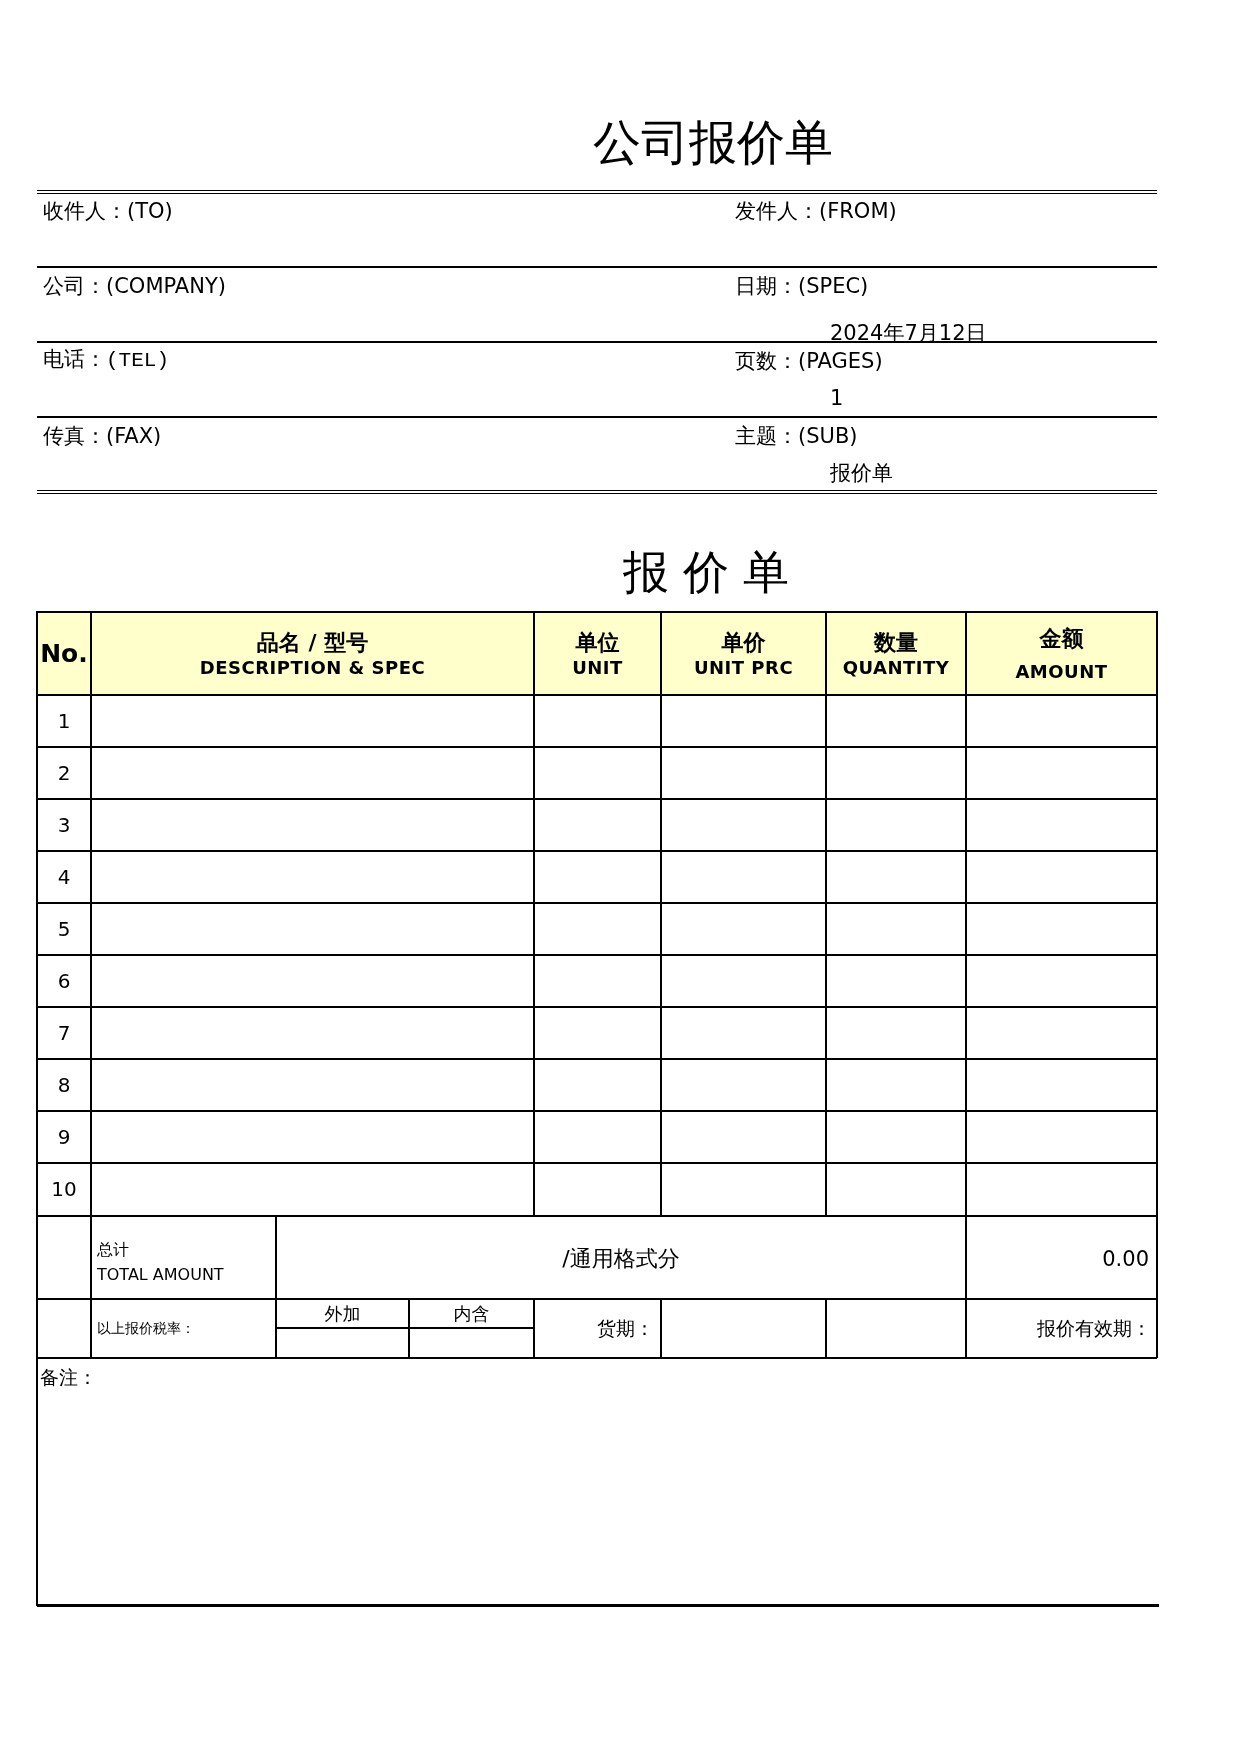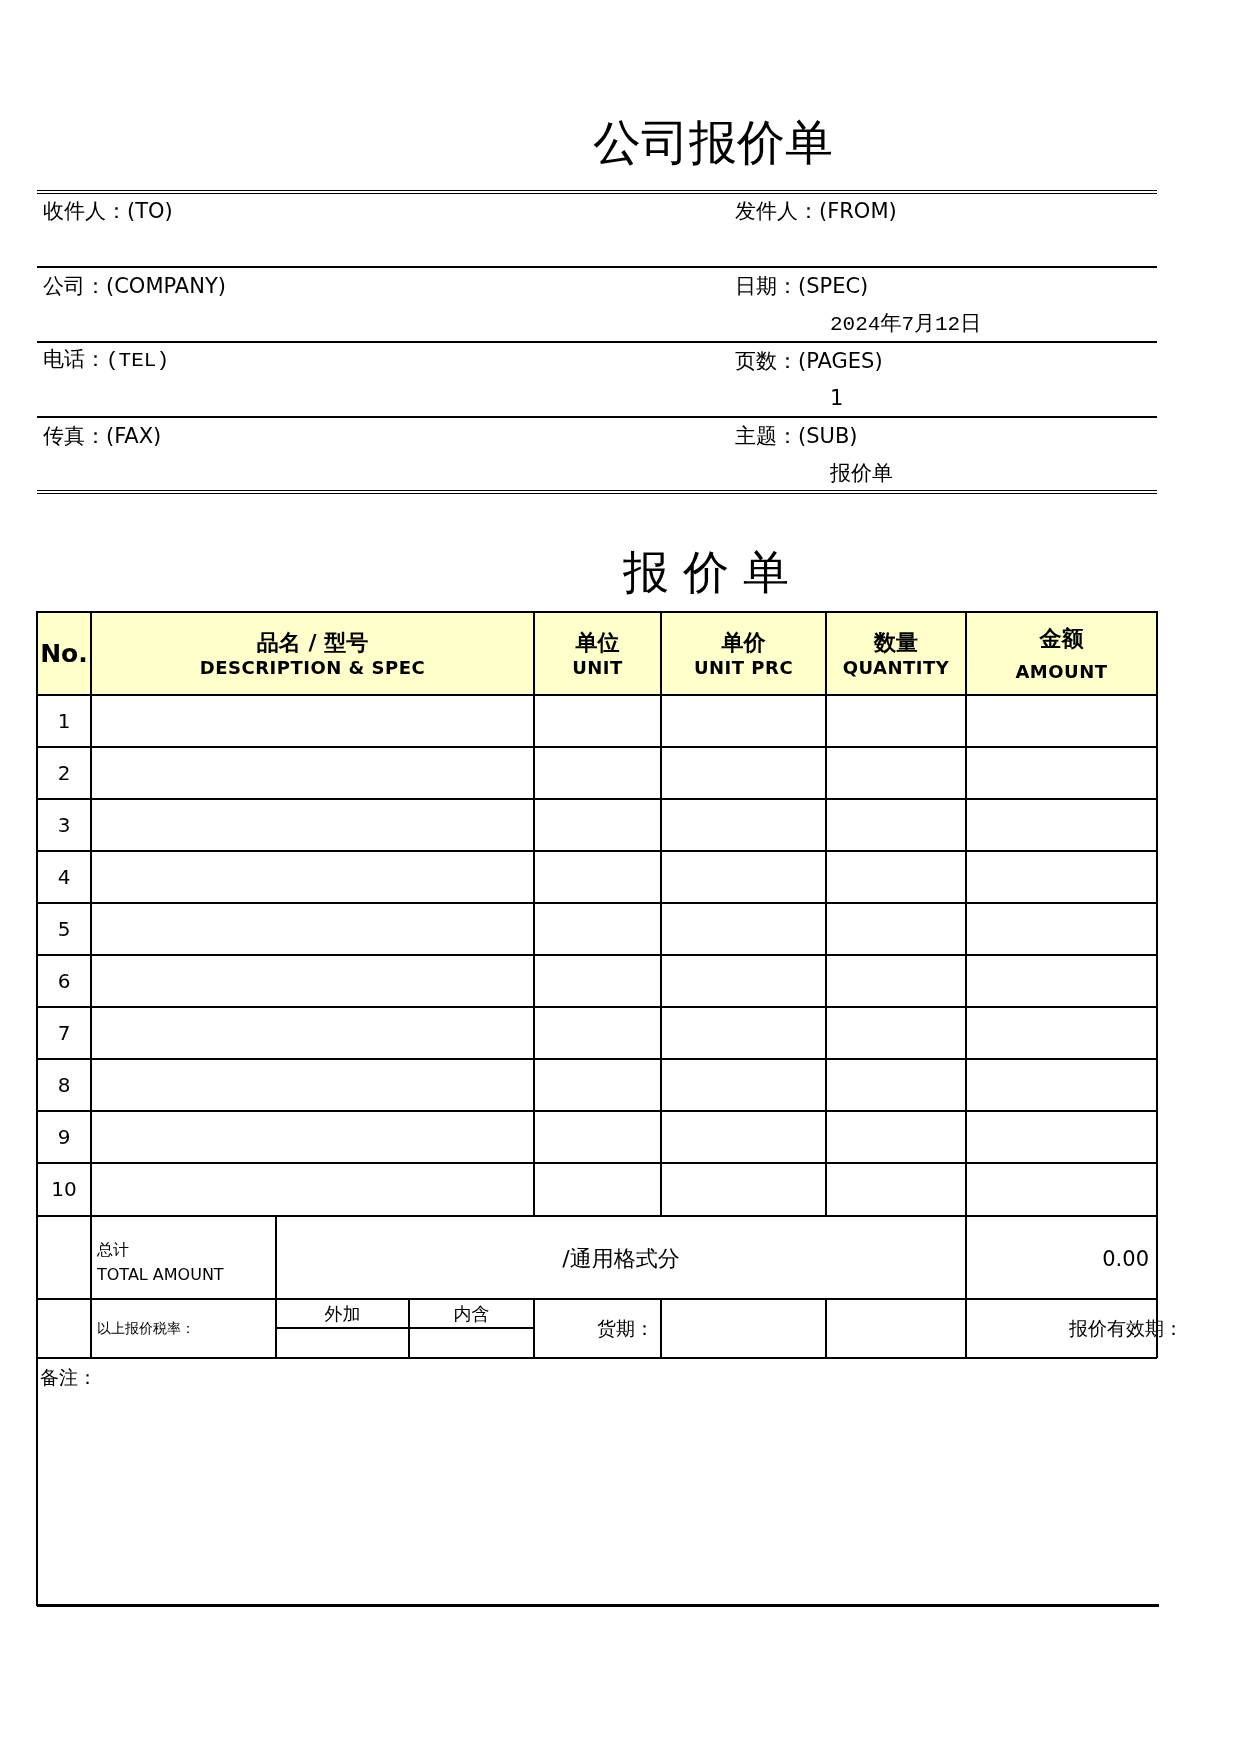--- a/index.html
+++ b/index.html
@@ -27,21 +27,21 @@
   .rownum { position:absolute; left:37px; width:54px; height:52px; display:flex; align-items:center; justify-content:center; font-size:20px; }
   .cell { position:absolute; }
 
   .total-cn { position:absolute; left:97px; top:1237px; font-size:16px; line-height:26px; }
   .total-en { position:absolute; left:97px; top:1265px; font-size:16px; line-height:20px; }
   .total-fmt { position:absolute; left:276px; width:690px; top:1245px; text-align:center; font-size:22px; line-height:28px; }
   .total-amt { position:absolute; left:966px; width:183px; top:1245px; text-align:right; font-size:21px; line-height:28px; }
   .tax-lbl { position:absolute; left:97px; top:1315px; font-size:14px; line-height:26px; }
   .tax-opt { position:absolute; top:1300px; height:36px; text-align:center; font-size:18px; line-height:28px; }
   .deliv { position:absolute; left:534px; width:120px; top:1315px; text-align:right; font-size:19px; line-height:26px; }
-  .valid { position:absolute; left:966px; width:185px; top:1315px; text-align:right; font-size:19px; line-height:26px;margin-left:32px; }
+  .valid { position:absolute; left:966px; width:185px; top:1315px; text-align:right; font-size:19px; line-height:26px; }
   .remark { position:absolute; left:40px; top:1364px; font-size:19px; line-height:26px; }
   .input-area { position:absolute; }
 </style>
 </head>
 <body>
 
 <div class="abs title">公司报价单</div>
 
 <div class="dline" style="top:190px;"></div>
 <div class="sline" style="top:266px;"></div>
@@ -54,21 +54,21 @@
 <div class="lbl" style="left:43px;top:273px;">公司：(COMPANY)</div>
 <div class="val" style="left:43px;top:309px;"></div>
 <div class="lbl" style="left:43px;top:348px;font-family:Liberation Mono, monospace;">电话：(TEL)</div>
 <div class="val" style="left:43px;top:384px;"></div>
 <div class="lbl" style="left:43px;top:423px;">传真：(FAX)</div>
 <div class="val" style="left:43px;top:459px;"></div>
 
 <div class="lbl" style="left:735px;top:198px;">发件人：(FROM)</div>
 <div class="val" style="left:830px;top:234px;"></div>
 <div class="lbl" style="left:735px;top:273px;">日期：(SPEC)</div>
-<div class="val" style="left:830px;top:312px;font-family:Liberation Mono, monospace;">2024年7月12日</div>
+<div class="val" style="left:830px;top:320px;">2024年7月12日</div>
 <div class="lbl" style="left:735px;top:348px;">页数：(PAGES)</div>
 <div class="val" style="left:830px;top:385px;">1</div>
 <div class="lbl" style="left:735px;top:423px;">主题：(SUB)</div>
 <div class="val" style="left:830px;top:460px;">报价单</div>
 
 <div class="abs subtitle">报价单</div>
 
 <div class="hdr-bg"></div>
 
 <div class="hcell" style="left:37px;width:54px;">

